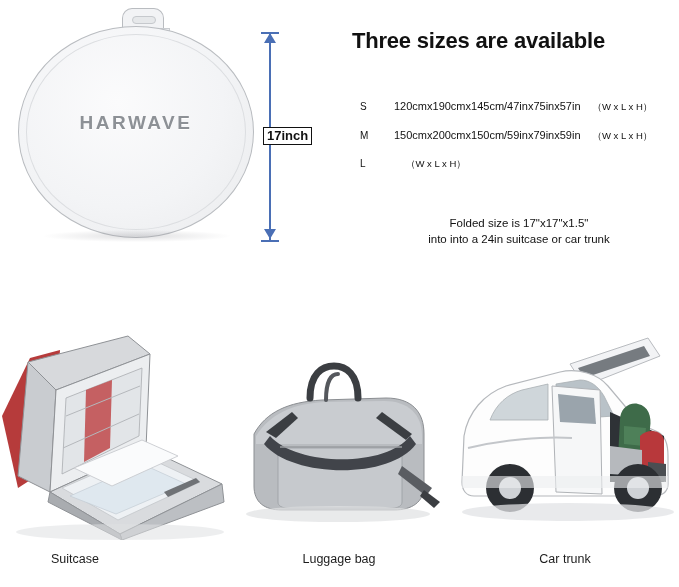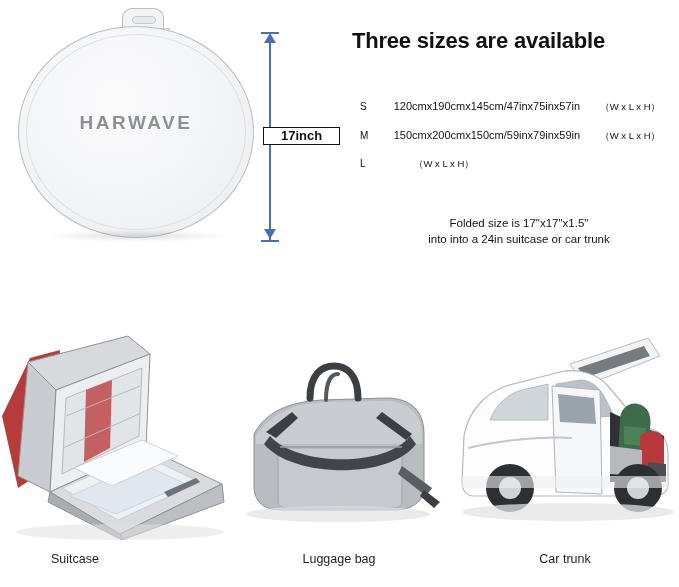--- a/index.html
+++ b/index.html
@@ -137,21 +137,21 @@
     border-left: 6px solid transparent;
     border-right: 6px solid transparent;
   }
   .dim-head-top { top: 5px; border-bottom: 10px solid #4a6fb5; }
   .dim-head-bot { top: 201px; border-top: 10px solid #4a6fb5; }
   .dim-label {
     position: absolute;
     left: 263px;
     top: 127px;
     background: #ffffff;
-    padding: 1px 17px;
+    padding: 1px 3px;
     font-size: 13px;
     font-weight: bold;
     color: #111;
     border: 1px solid #111;
     line-height: 1.05;
   }
 
   
   .headline {
     position: absolute;
@@ -180,21 +180,21 @@
     font-size: 10px;
     color: #111;
   }
   .size-dims {
     flex: 0 0 auto;
     font-size: 11px;
     color: #111;
     white-space: nowrap;
   }
   .size-wlh {
-    margin-left: 20px;
+    margin-left: 12px;
     font-size: 9.5px;
     color: #111;
     white-space: nowrap;
   }
   .folded-note {
     position: absolute;
     left: 388px;
     top: 216px;
     width: 262px;
     text-align: center;

